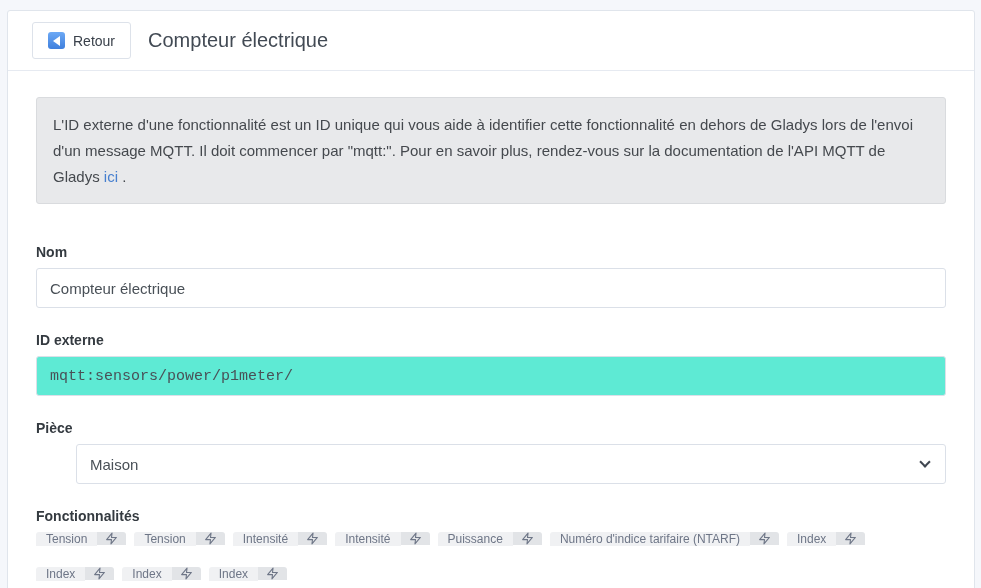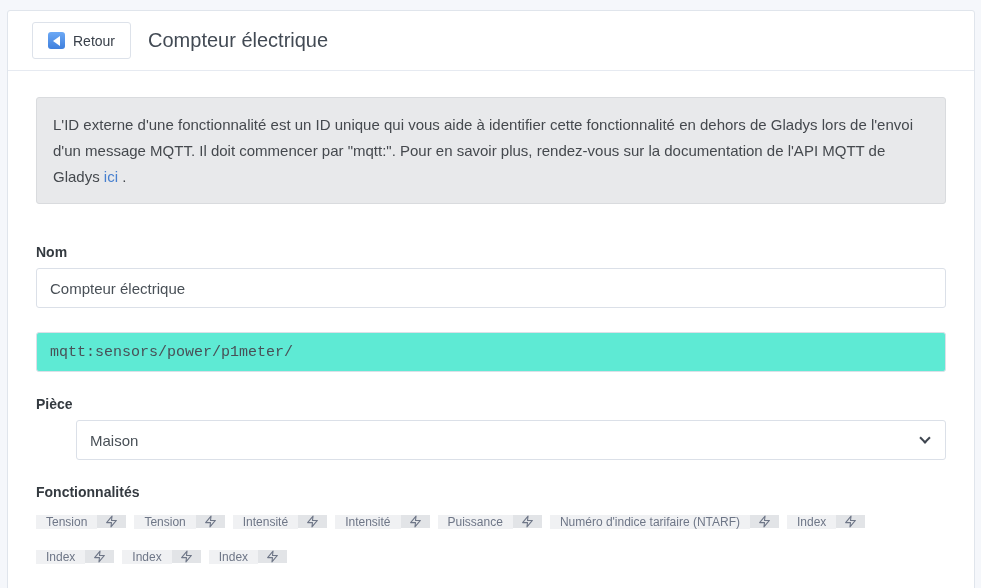--- a/index.html
+++ b/index.html
@@ -115,21 +115,21 @@
     transform: rotate(45deg);
     pointer-events: none;
   }
   .tags {
     display: flex;
     flex-wrap: wrap;
     gap: 8px;
   }
   .tag {
     display: inline-flex;
-    align-items: center;
+    align-items: flex-start;
     border-radius: 3px;
     overflow: hidden;
     font-size: 12px;
     color: #6e7687;
     height: 27px;
   }
   .tag-label {
     display: inline-flex;
     align-items: center;
     background: #f0f1f3;
@@ -166,20 +166,21 @@
       <a>ici</a>
       <span>.</span>
     </div>
 
     <div class="form-group">
       <label class="form-label">Nom</label>
       <input class="form-control" type="text" value="Compteur électrique" style="">
     </div>
 
     <div class="form-group">
+      <label class="form-label">ID externe</label>
       <input class="form-control muted" type="text" value="mqtt:sensors/power/p1meter/" style="">
     </div>
 
     <div class="form-group">
       <label class="form-label">Pièce</label>
       <div class="select-wrap">
         <select class="form-control">
           <option>Maison</option>
         </select>
         <span class="select-chevron"></span>

